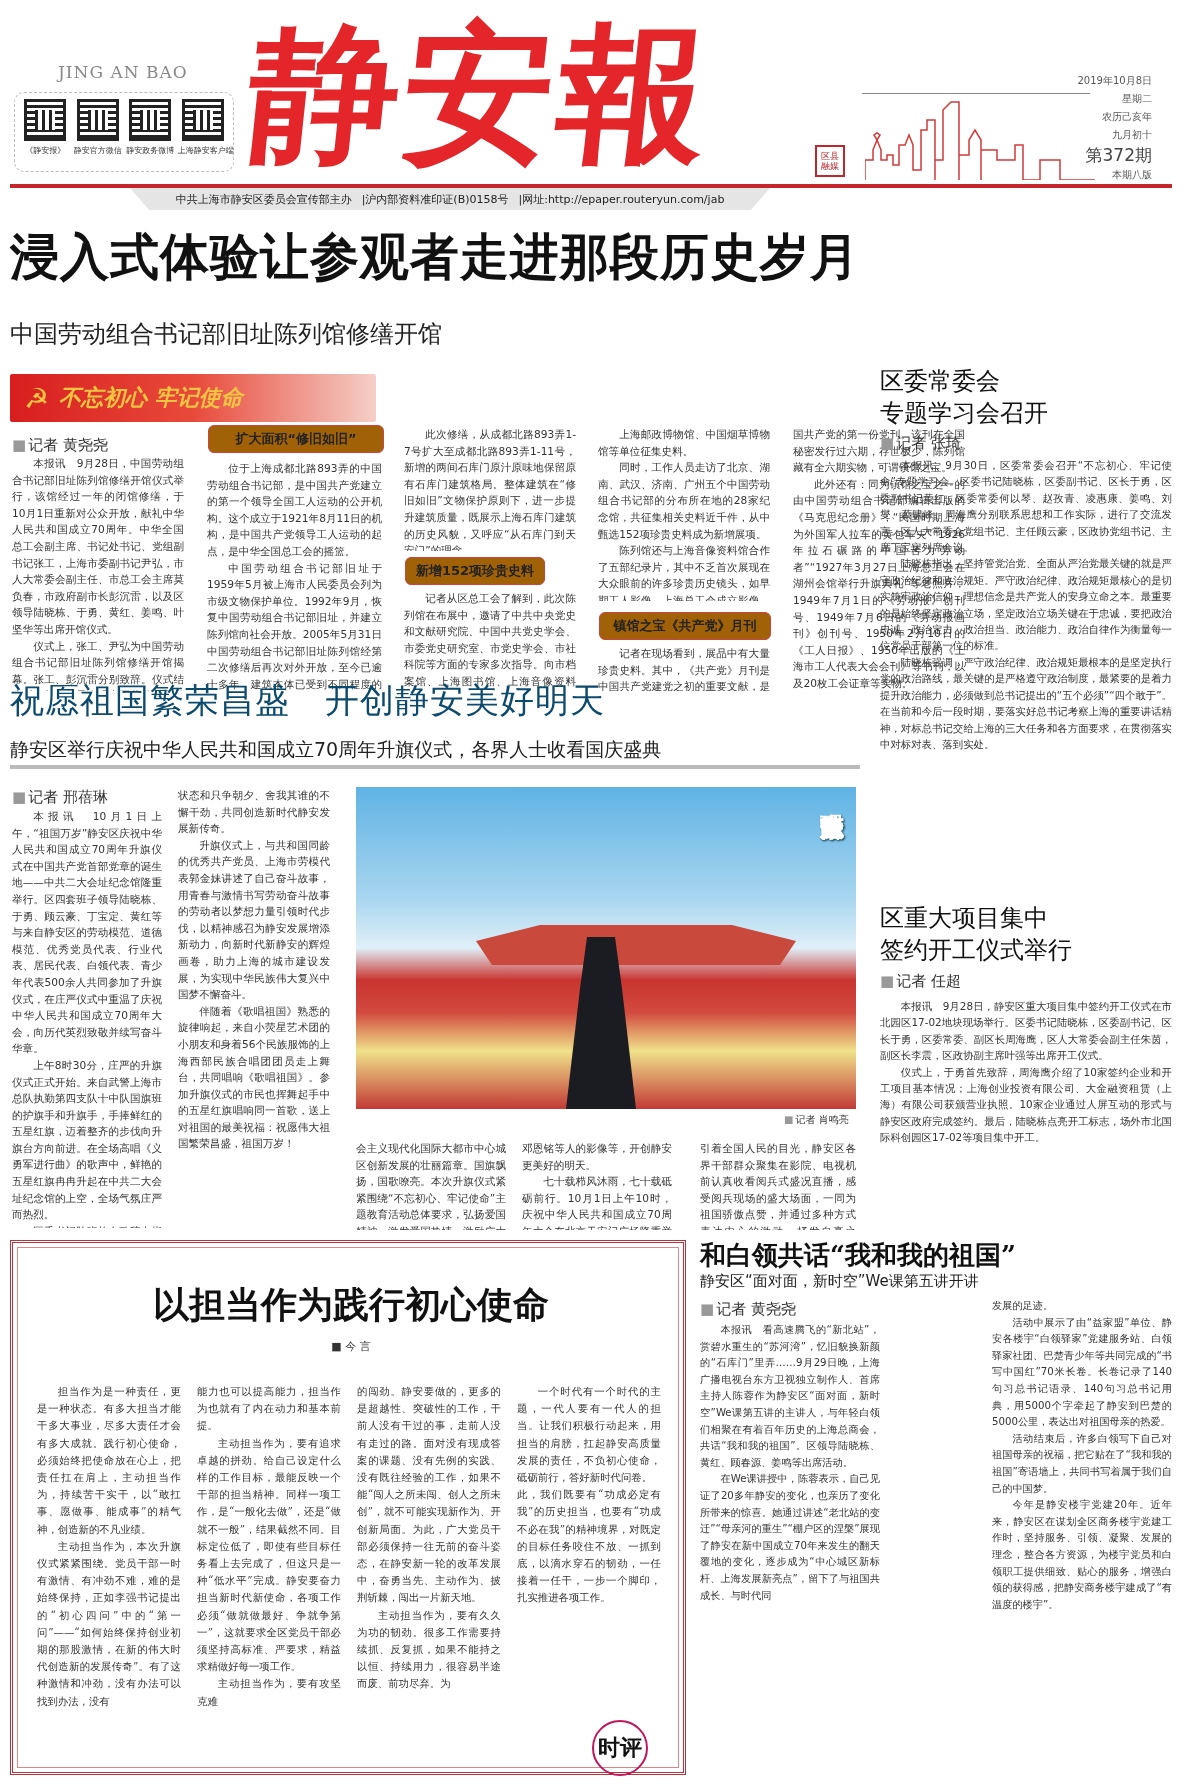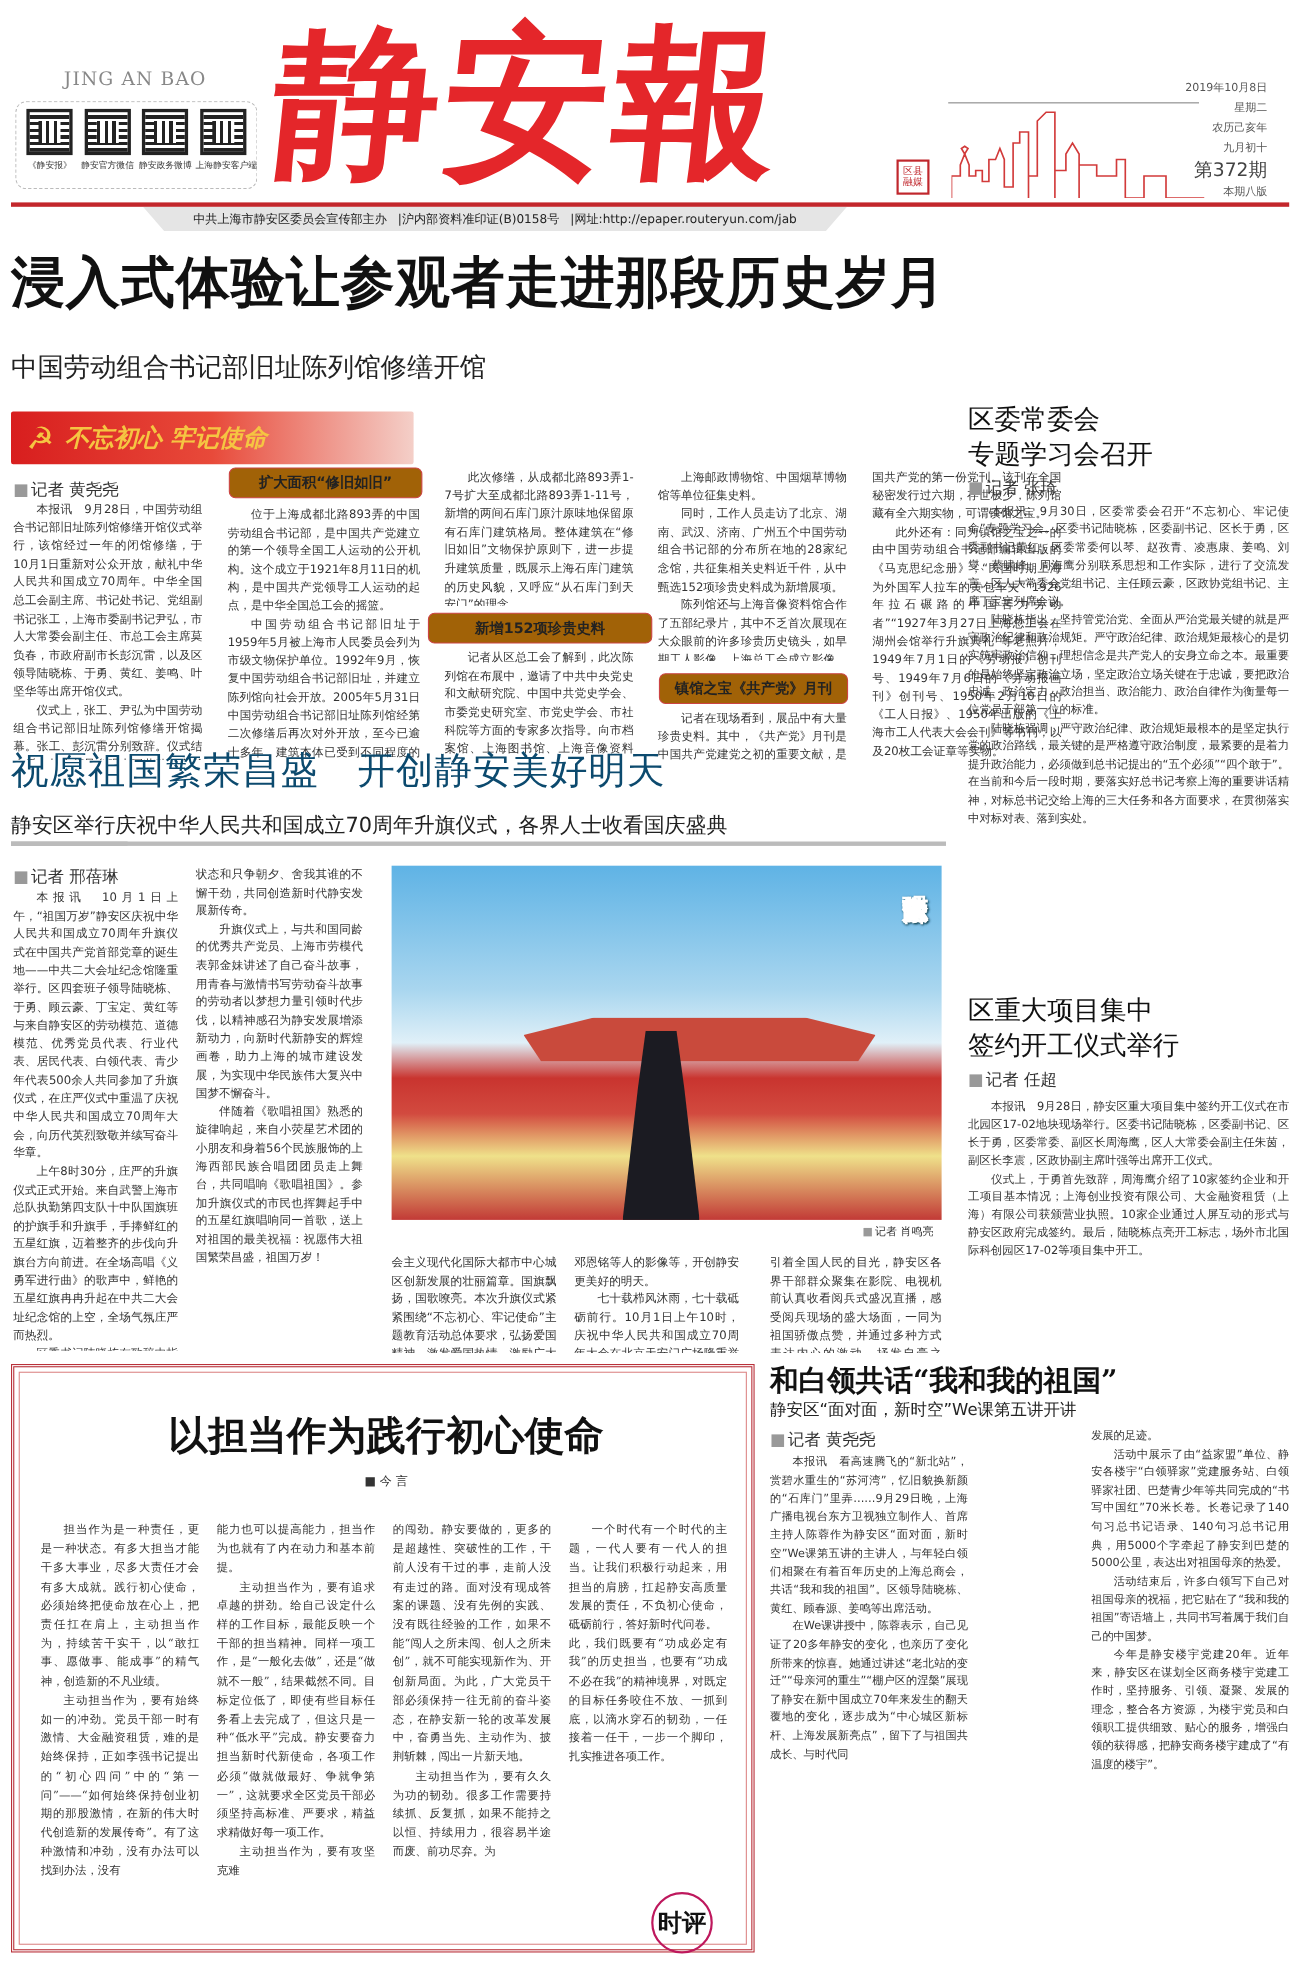--- a/index.html
+++ b/index.html
@@ -105,21 +105,21 @@
 </div>
 <div class="abs boxhead" style="left:208px;top:425px;width:176px">扩大面积“修旧如旧”</div>
 <div class="abs col" style="left:207px;top:460px;width:175px;height:231px;overflow:hidden">
   <p>位于上海成都北路893弄的中国劳动组合书记部，是中国共产党建立的第一个领导全国工人运动的公开机构。这个成立于1921年8月11日的机构，是中国共产党领导工人运动的起点，是中华全国总工会的摇篮。</p>
   <p>中国劳动组合书记部旧址于1959年5月被上海市人民委员会列为市级文物保护单位。1992年9月，恢复中国劳动组合书记部旧址，并建立陈列馆向社会开放。2005年5月31日中国劳动组合书记部旧址陈列馆经第二次修缮后再次对外开放，至今已逾十多年，建筑本体已受到不同程度的损坏。</p>
 </div>
 <div class="abs col" style="left:404px;top:426px;width:172px;height:125px;overflow:hidden">
   <p>此次修缮，从成都北路893弄1-7号扩大至成都北路893弄1-11号，新增的两间石库门原汁原味地保留原有石库门建筑格局。整体建筑在“修旧如旧”文物保护原则下，进一步提升建筑质量，既展示上海石库门建筑的历史风貌，又呼应“从石库门到天安门”的理念。</p>
 
 </div>
-<div class="abs boxhead" style="left:389px;top:557px;width:204px">新增152项珍贵史料</div>
+<div class="abs boxhead" style="left:405px;top:557px;width:140px">新增152项珍贵史料</div>
 <div class="abs col" style="left:404px;top:590px;width:172px;height:101px;overflow:hidden">
   <p>记者从区总工会了解到，此次陈列馆在布展中，邀请了中共中央党史和文献研究院、中国中共党史学会、市委党史研究室、市党史学会、市社科院等方面的专家多次指导。向市档案馆、上海图书馆、上海音像资料馆、中共一大会址纪念馆、龙华烈士纪念馆、</p>
 </div>
 <div class="abs col" style="left:598px;top:426px;width:172px;height:175px;overflow:hidden">
   <p>上海邮政博物馆、中国烟草博物馆等单位征集史料。</p>
   <p>同时，工作人员走访了北京、湖南、武汉、济南、广州五个中国劳动组合书记部的分布所在地的28家纪念馆，共征集相关史料近千件，从中甄选152项珍贵史料成为新增展项。</p>
   <p>陈列馆还与上海音像资料馆合作了五部纪录片，其中不乏首次展现在大众眼前的许多珍贵历史镜头，如早期工人影像、上海总工会成立影像、工运先锋邓中夏、邓恩铭等人的影像等，希望通过珍贵的历史影像再现上海是工人阶级的发祥地的历史背景，通过以邓中夏、李启汉为代表的工运先驱形象，鲜活地展现书记部艰苦的革命历程。</p>
 </div>
 <div class="abs boxhead" style="left:599px;top:612px;width:172px">镇馆之宝《共产党》月刊</div>
 <div class="abs col" style="left:598px;top:645px;width:172px;height:46px;overflow:hidden">
@@ -183,21 +183,21 @@
 </div>
 <div class="abs col" style="left:700px;top:1140px;width:156px;height:90px;overflow:hidden">
   <p style="text-indent:0">引着全国人民的目光，静安区各界干部群众聚集在影院、电视机前认真收看阅兵式盛况直播，感受阅兵现场的盛大场面，一同为祖国骄傲点赞，并通过多种方式表达内心的激动，抒发自豪之情。</p>
 </div>
 
 <div class="abs commentary">
   <div class="abs cm-title">以担当作为践行初心使命</div>
   <div class="abs cm-auth">■ <span>今 言</span></div>
   <div class="abs cm-col" style="left:24px;top:140px;width:144px;height:370px;overflow:hidden">
     <p>担当作为是一种责任，更是一种状态。有多大担当才能干多大事业，尽多大责任才会有多大成就。践行初心使命，必须始终把使命放在心上，把责任扛在肩上，主动担当作为，持续苦干实干，以“敢扛事、愿做事、能成事”的精气神，创造新的不凡业绩。</p>
-    <p>主动担当作为，要有始终如一的冲劲。党员干部一时有激情、大金融资租赁，难的是始终保持，正如李强书记提出的“初心四问”中的“第一问”——“如何始终保持创业初期的那股激情，在新的伟大时代创造新的发展传奇”。有了这种激情和冲劲，没有办法可以找到办法，没有</p>
+    <p>主动担当作为，本次升旗仪式紧紧围绕。党员干部一时有激情、有冲劲不难，难的是始终保持，正如李强书记提出的“初心四问”中的“第一问”——“如何始终保持创业初期的那股激情，在新的伟大时代创造新的发展传奇”。有了这种激情和冲劲，没有办法可以找到办法，没有</p>
   </div>
   <div class="abs cm-col" style="left:184px;top:140px;width:144px;height:370px;overflow:hidden">
     <p style="text-indent:0">能力也可以提高能力，担当作为也就有了内在动力和基本前提。</p>
     <p>主动担当作为，要有追求卓越的拼劲。给自己设定什么样的工作目标，最能反映一个干部的担当精神。同样一项工作，是“一般化去做”，还是“做就不一般”，结果截然不同。目标定位低了，即使有些目标任务看上去完成了，但这只是一种“低水平”完成。静安要奋力担当新时代新使命，各项工作必须“做就做最好、争就争第一”，这就要求全区党员干部必须坚持高标准、严要求，精益求精做好每一项工作。</p>
     <p>主动担当作为，要有攻坚克难</p>
   </div>
   <div class="abs cm-col" style="left:344px;top:140px;width:144px;height:370px;overflow:hidden">
     <p style="text-indent:0">的闯劲。静安要做的，更多的是超越性、突破性的工作，干前人没有干过的事，走前人没有走过的路。面对没有现成答案的课题、没有先例的实践、没有既往经验的工作，如果不能“闯人之所未闯、创人之所未创”，就不可能实现新作为、开创新局面。为此，广大党员干部必须保持一往无前的奋斗姿态，在静安新一轮的改革发展中，奋勇当先、主动作为、披荆斩棘，闯出一片新天地。</p>
     <p>主动担当作为，要有久久为功的韧劲。很多工作需要持续抓、反复抓，如果不能持之以恒、持续用力，很容易半途而废、前功尽弃。为</p>
   </div>

